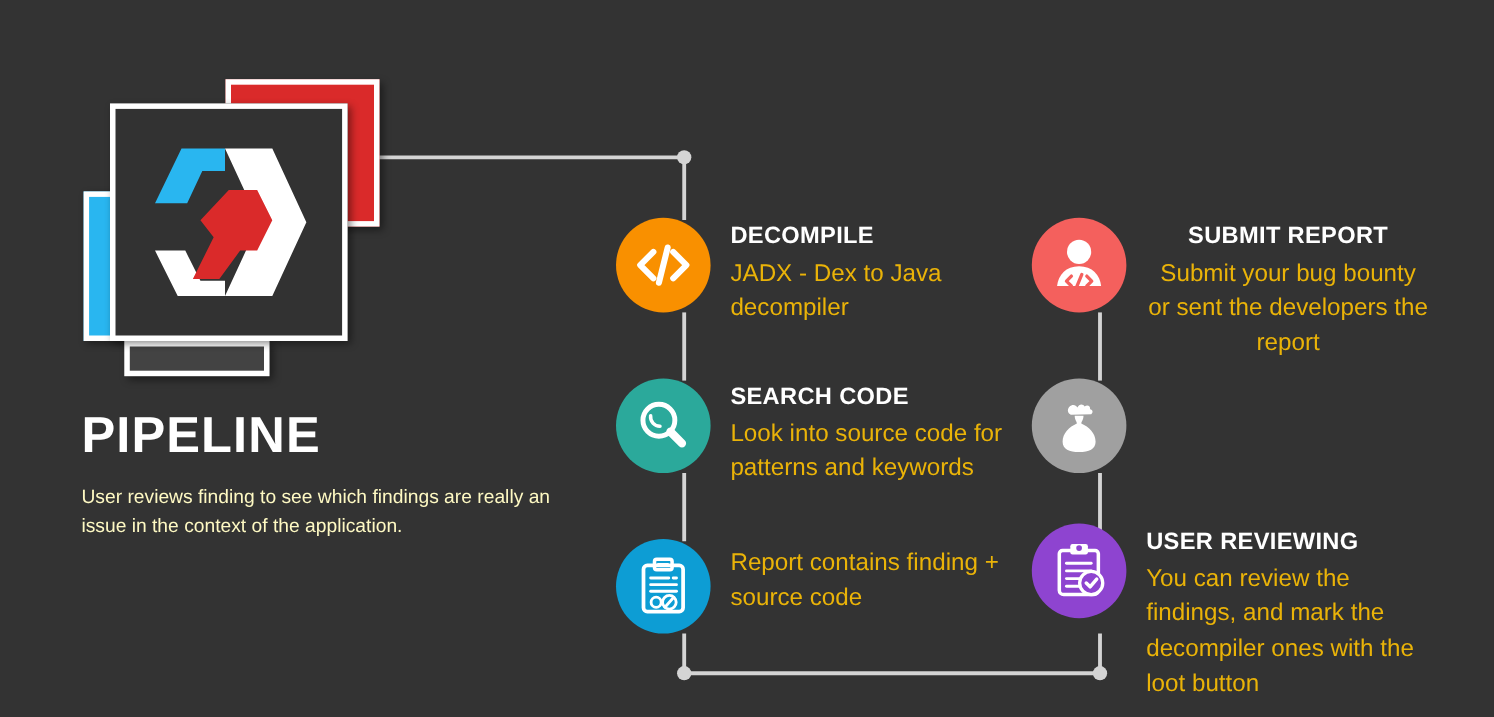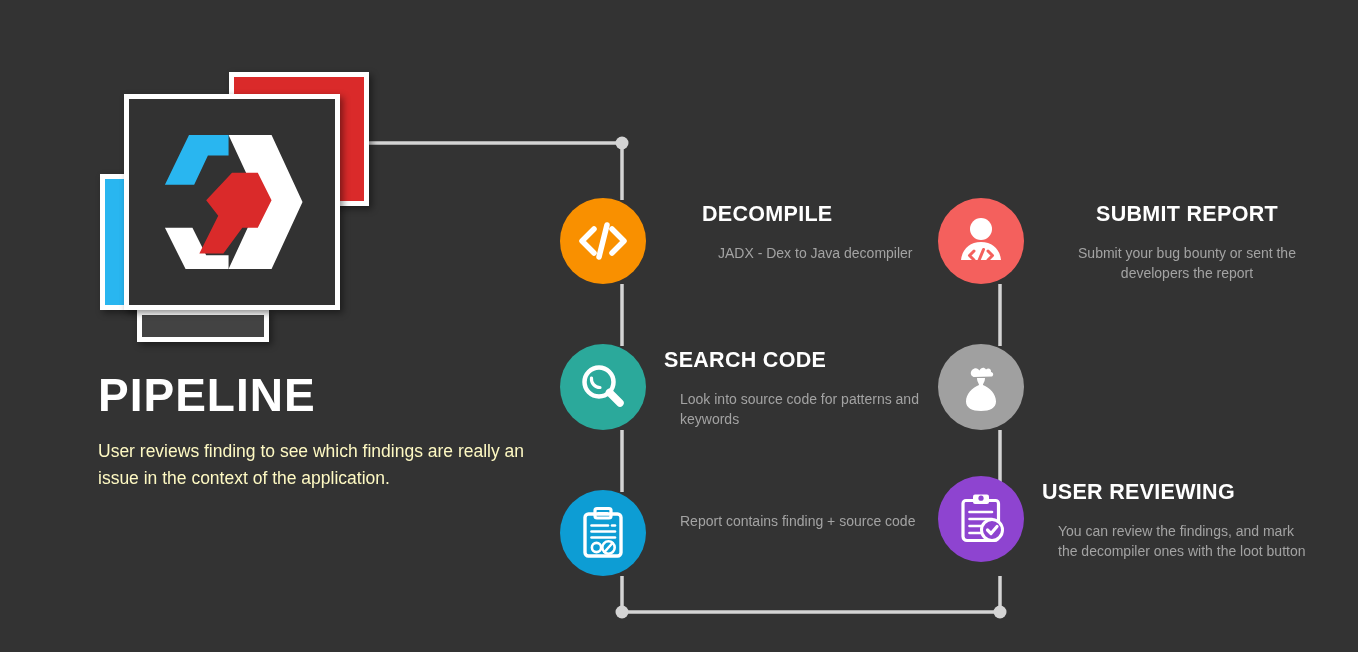--- a/index.html
+++ b/index.html
@@ -15,21 +15,21 @@
     width: 1358px;
     height: 652px;
     background: #333333;
     overflow: hidden;
   }
 
   
   #brand-block {
     position: absolute;
     left: 0; top: 0;
-    width: 560px; height: 652px; margin-left: 24px;
+    width: 560px; height: 652px;
   }
   .card {
     position: absolute;
     border: 5px solid #ffffff;
     box-sizing: border-box;
     box-shadow: 3px 3px 7px rgba(0,0,0,.45);
   }
   #card-blue   { left: 76px;  top: 174px; width: 62px;  height: 136px; background: #29b6f0; }
   #card-red    { left: 205px; top: 72px;  width: 140px; height: 134px; background: #da2a2a; }
   #card-bottom { left: 113px; top: 310px; width: 132px; height: 32px;  background: #434343; }
@@ -96,30 +96,30 @@
   .step-title {
     font-size: 21.5px;
     font-weight: bold;
     color: #ffffff;
     letter-spacing: .3px;
     line-height: 1.1;
     margin: 0 0 5px 0;
     white-space: nowrap;
   }
   .step-desc {
-    font-size: 14px;
+    font-size: 22px;
     line-height: 1.44;
-    color: #a3a3a3;
-    margin: 16px;
+    color: #eab308;
+    margin: 0;
   }
   .w-left  .step-desc { width: 252px; }
   .w-right .step-desc { width: 258px; }
 
   
-  #step-decompile       { top: 198px; gap: 38px; }
+  #step-decompile       { top: 198px; }
   #step-search-code     { top: 344px; }
   #step-generate-report { top: 490px; }
   #step-submit-report   { top: 198px; text-align: center; }
   #step-final-report    { top: 344px; }
   #step-user-reviewing  { top: 476px; }
 </style>
 </head>
 <body>
 
 <div id="stage">

